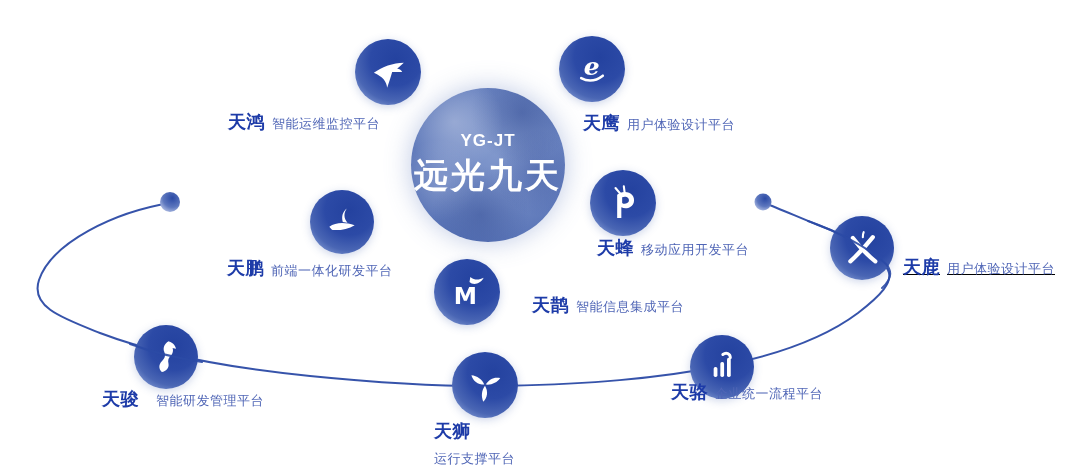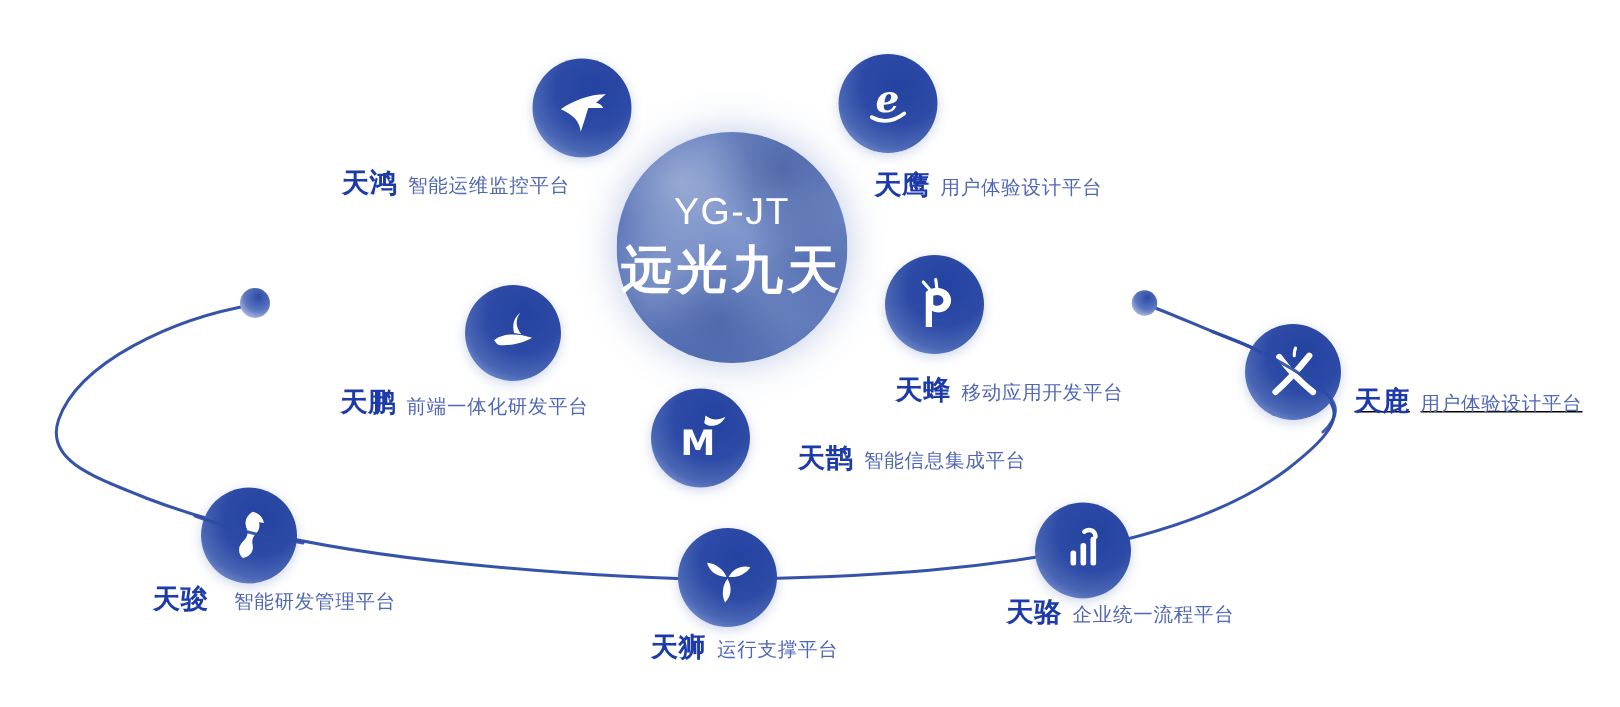--- a/index.html
+++ b/index.html
@@ -24,21 +24,21 @@
     background:
       radial-gradient(circle at 28% 22%, rgba(255,255,255,.28) 0%, rgba(255,255,255,0) 30%),
       radial-gradient(circle at 72% 16%, rgba(30,55,130,.38) 0%, rgba(30,55,130,0) 30%),
       radial-gradient(circle at 82% 55%, rgba(35,60,140,.30) 0%, rgba(35,60,140,0) 28%),
       radial-gradient(circle at 45% 82%, rgba(30,55,130,.32) 0%, rgba(30,55,130,0) 32%),
       radial-gradient(circle at 18% 60%, rgba(255,255,255,.16) 0%, rgba(255,255,255,0) 26%),
       radial-gradient(circle at 55% 40%, #8299cd 0%, #6d86c2 45%, #5873b6 78%, #6f88c4 100%);
     box-shadow:0 0 26px rgba(110,135,195,.45);
     display:flex;flex-direction:column;align-items:center;justify-content:center;
   }
-  .moon .l1{color:#fff;font-weight:normal;font-size:25px;letter-spacing:1px;line-height:1.3;}
+  .moon .l1{color:#fff;font-weight:bold;font-size:17px;letter-spacing:1px;line-height:1.3;}
   .moon .l2{color:#fff;font-weight:bold;font-size:34px;letter-spacing:3px;line-height:1.4;}
   
   .plabel{position:absolute;z-index:4;display:flex;align-items:baseline;gap:7px;white-space:nowrap;}
   .plabel .pname{font-size:18px;font-weight:800;color:#1d3ba8;letter-spacing:.5px;}
   .plabel .pdesc{font-size:13px;font-weight:400;color:#5066b6;letter-spacing:.5px;}
 </style>
 </head>
 <body>
 
 <div class="canvas">
@@ -137,38 +137,38 @@
     <span class="pdesc">智能运维监控平台</span>
   </div>
   <div class="plabel" style="left:583px;top:111px;">
     <span class="pname">天鹰</span>
     <span class="pdesc">用户体验设计平台</span>
   </div>
   <div class="plabel" style="left:227px;top:256px;align-items:flex-end;">
     <span class="pname">天鹏</span>
     <span class="pdesc">前端一体化研发平台</span>
   </div>
-  <div class="plabel" style="left:597px;top:236px;margin-top:12px;">
+  <div class="plabel" style="left:597px;top:236px;">
     <span class="pname">天蜂</span>
     <span class="pdesc">移动应用开发平台</span>
   </div>
   <div class="plabel" style="left:532px;top:293px;">
     <span class="pname">天鹊</span>
     <span class="pdesc">智能信息集成平台</span>
   </div>
   <div class="plabel" style="left:903px;top:255px;text-decoration:underline;">
     <span class="pname">天鹿</span>
     <span class="pdesc">用户体验设计平台</span>
   </div>
   <div class="plabel" style="left:102px;top:387px;gap:17px;">
     <span class="pname">天骏</span>
     <span class="pdesc">智能研发管理平台</span>
   </div>
-  <div class="plabel" style="left:434px;top:419px;">
+  <div class="plabel" style="left:434px;top:419px;flex-direction:column;">
     <span class="pname">天狮</span>
     <span class="pdesc">运行支撑平台</span>
   </div>
-  <div class="plabel" style="left:671px;top:396px;">
+  <div class="plabel" style="left:671px;top:380px;">
     <span class="pname">天骆</span>
     <span class="pdesc">企业统一流程平台</span>
   </div>
 
 </div>
 
 </body></html>

